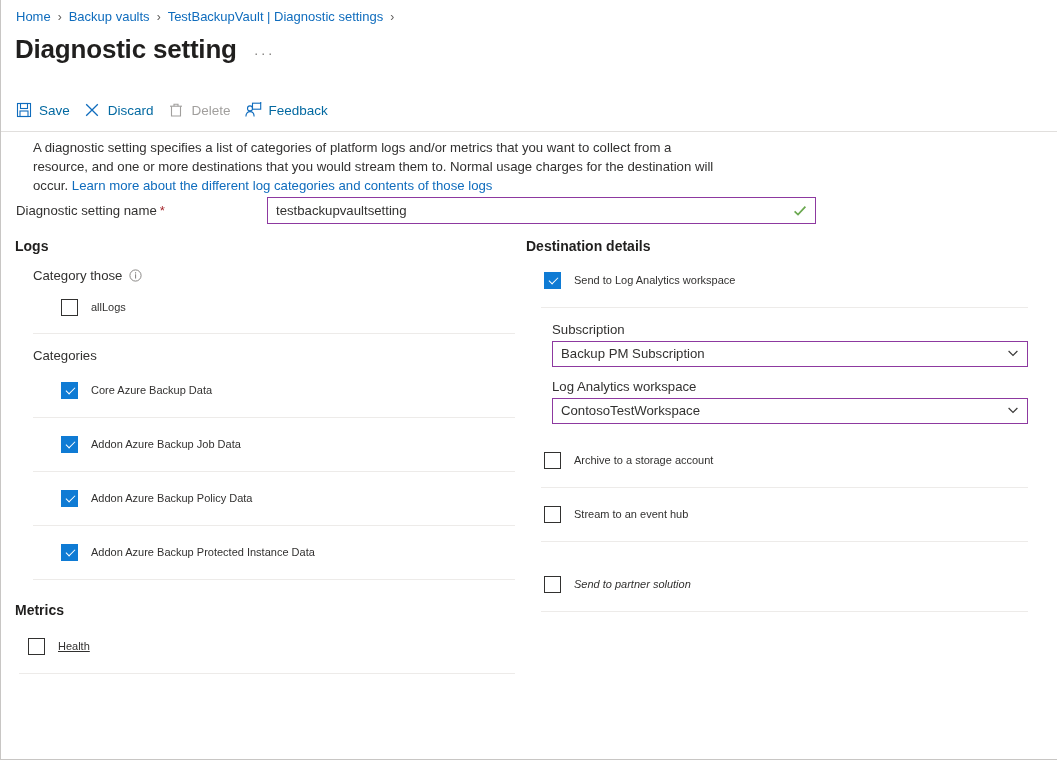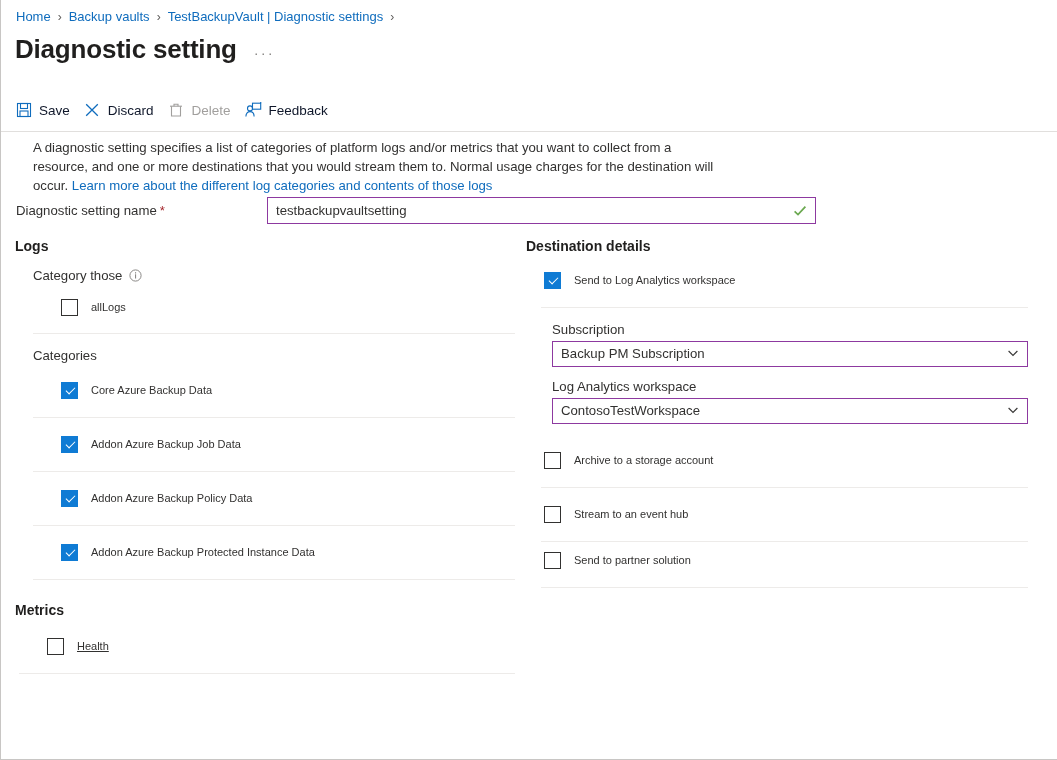--- a/index.html
+++ b/index.html
@@ -83,21 +83,21 @@
     display: flex;
     align-items: center;
   }
   .cmd {
     display: flex;
     align-items: center;
     height: 28px;
     margin-right: 14px;
     cursor: pointer;
     font-size: 13.5px;
-    color: #0f172a;
+    color: #0369a1;
   }
   .cmd.disabled { cursor: default; color: #a19f9d; }
   .cmd .ico {
     width: 17px;
     height: 17px;
     margin-right: 7px;
     display: flex;
     align-items: center;
     justify-content: center;
   }
@@ -405,21 +405,21 @@
     <div class="hr-left" style="margin-top:17px;"></div>
 
     <div class="cb-row" style="margin-left:46px; margin-top:16px;">
       <span class="cbox checked"></span>
       <span class="cb-label">Addon Azure Backup Protected Instance Data</span>
     </div>
     <div class="hr-left" style="margin-top:17px;"></div>
 
     <div class="sec-head" style="margin-top:22px; margin-bottom:0;">Metrics</div>
 
-    <div class="cb-row" style="margin-left:32px; margin-top:18px;text-decoration:underline;">
+    <div class="cb-row" style="margin-left:13px; margin-top:18px;text-decoration:underline;">
       <span class="cbox"></span>
       <span class="cb-label">Health</span>
     </div>
     <div class="hr-left" style="margin-top:17px; margin-left:4px; width:496px;"></div>
 
   </div>
 
   <div class="col-right">
 
     <div class="sec-head">Destination details</div>
@@ -460,21 +460,21 @@
       <span class="cb-label">Archive to a storage account</span>
     </div>
     <div class="hr-right" style="margin-top:17px;"></div>
 
     <div class="cb-row" style="margin-left:18px; margin-top:16px;">
       <span class="cbox"></span>
       <span class="cb-label">Stream to an event hub</span>
     </div>
     <div class="hr-right" style="margin-top:17px;"></div>
 
-    <div class="cb-row" style="margin-left:18px; margin-top:8px;">
+    <div class="cb-row" style="margin-left:18px; margin-top:32px;font-style:italic;">
       <span class="cbox"></span>
       <span class="cb-label">Send to partner solution</span>
     </div>
     <div class="hr-right" style="margin-top:17px;"></div>
 
   </div>
 
 </div>
 
 </body></html>

